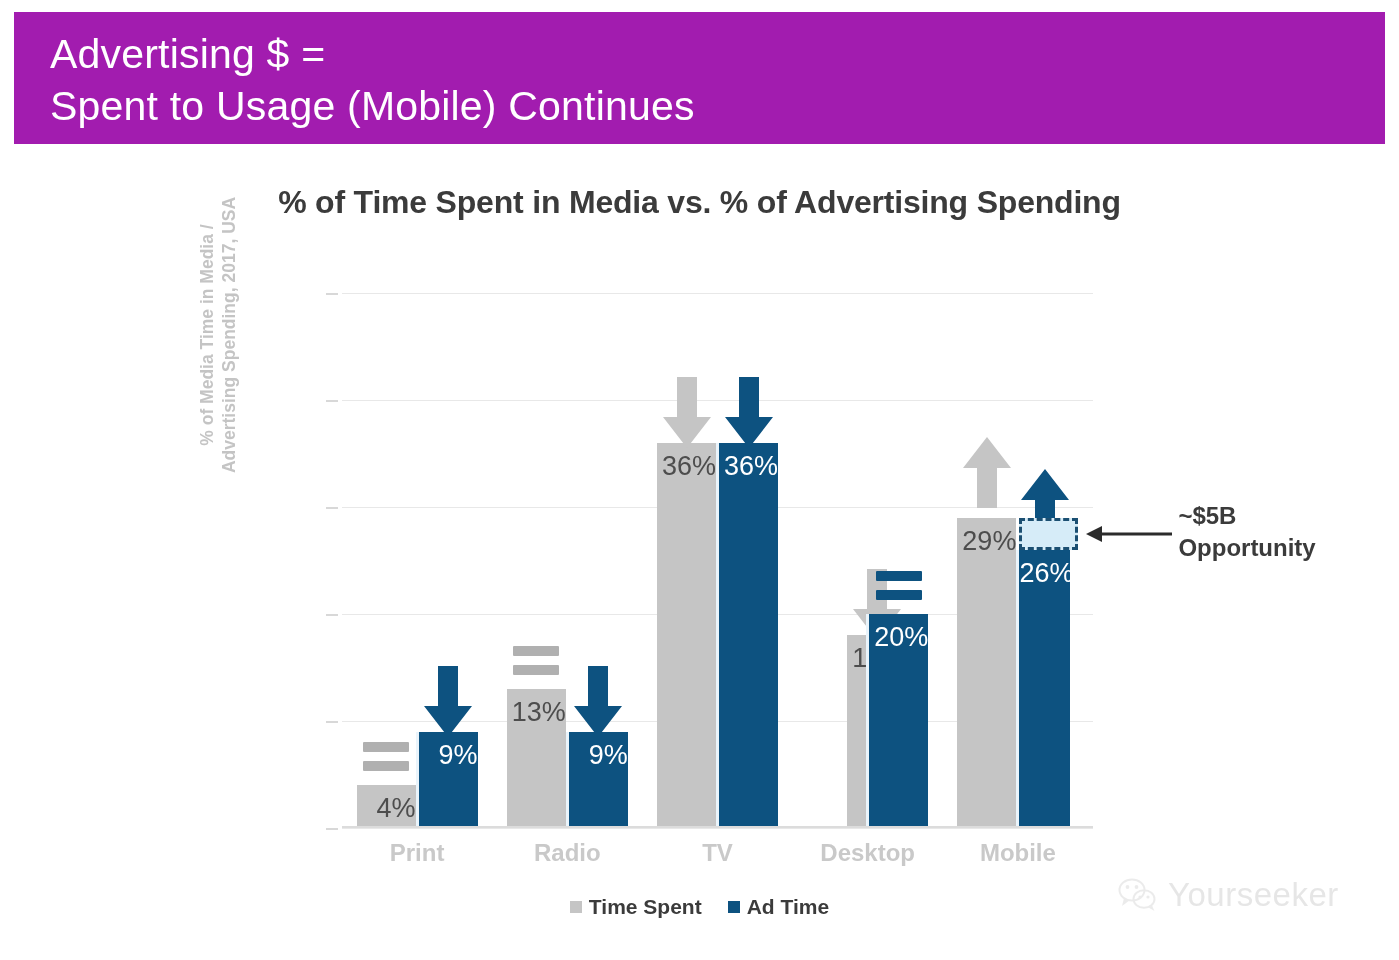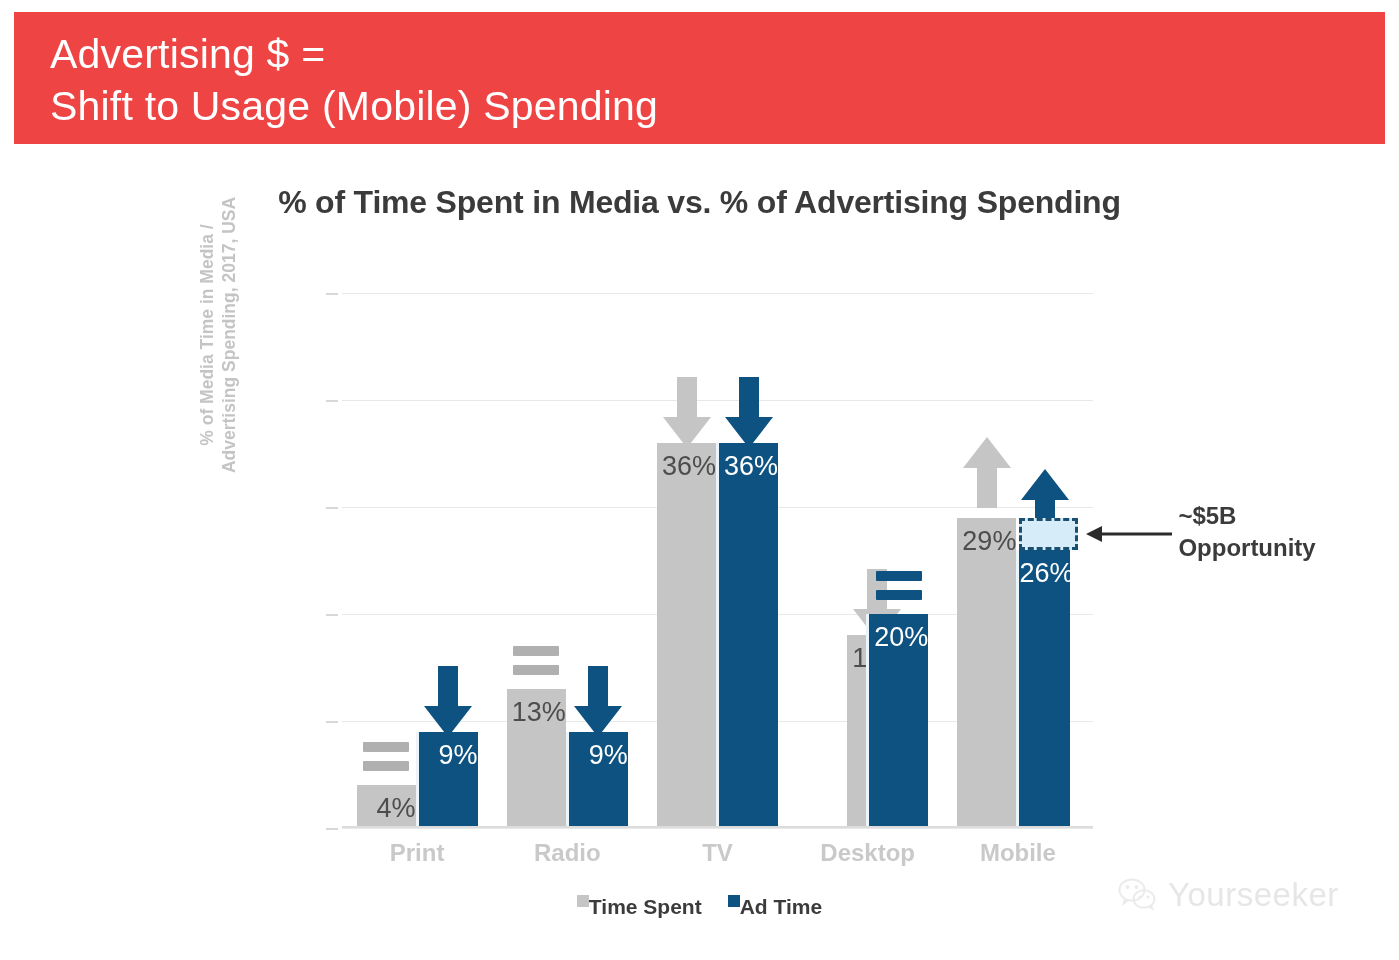--- a/index.html
+++ b/index.html
@@ -15,21 +15,21 @@
     overflow: hidden;
   }
 
   
   #header-banner {
     position: absolute;
     left: 14px;
     top: 12px;
     width: 1371px;
     height: 132px;
-    background: #ef4444;
+    background: #a21caf;
     box-sizing: border-box;
     padding: 16px 0 0 36px;
   }
   #header-banner .hline {
     color: #ffffff;
     font-size: 41px;
     line-height: 52px;
     font-weight: 400;
     letter-spacing: 0.2px;
     white-space: pre;
@@ -178,20 +178,22 @@
     left: 0;
     top: 745px;
     width: 1399px;
     display: flex;
     justify-content: center;
     align-items: center;
     gap: 26px;
   }
   .legend-item {
     display: flex;
+    align-items: center;
+    gap: 7px;
   }
   .legend-swatch {
     width: 12px;
     height: 12px;
     display: inline-block;
   }
   .legend-text {
     font-size: 21px;
     font-weight: bold;
     color: #3b3b3b;
@@ -212,21 +214,21 @@
     color: #d2d2d2;
     font-weight: 400;
     letter-spacing: 0.5px;
   }
 </style>
 </head>
 <body>
 
 <div id="header-banner">
   <div class="hline">Advertising $ =</div>
-  <div class="hline">Shift to Usage (Mobile) Spending</div>
+  <div class="hline">Spent to Usage (Mobile) Continues</div>
 </div>
 
 <div id="chart-area">
 
   <div id="chart-title">% of Time Spent in Media vs. % of Advertising Spending</div>
 
   <div id="yaxis-title">
     <div>% of Media Time in Media /</div>
     <div>Advertising Spending, 2017, USA</div>
   </div>

